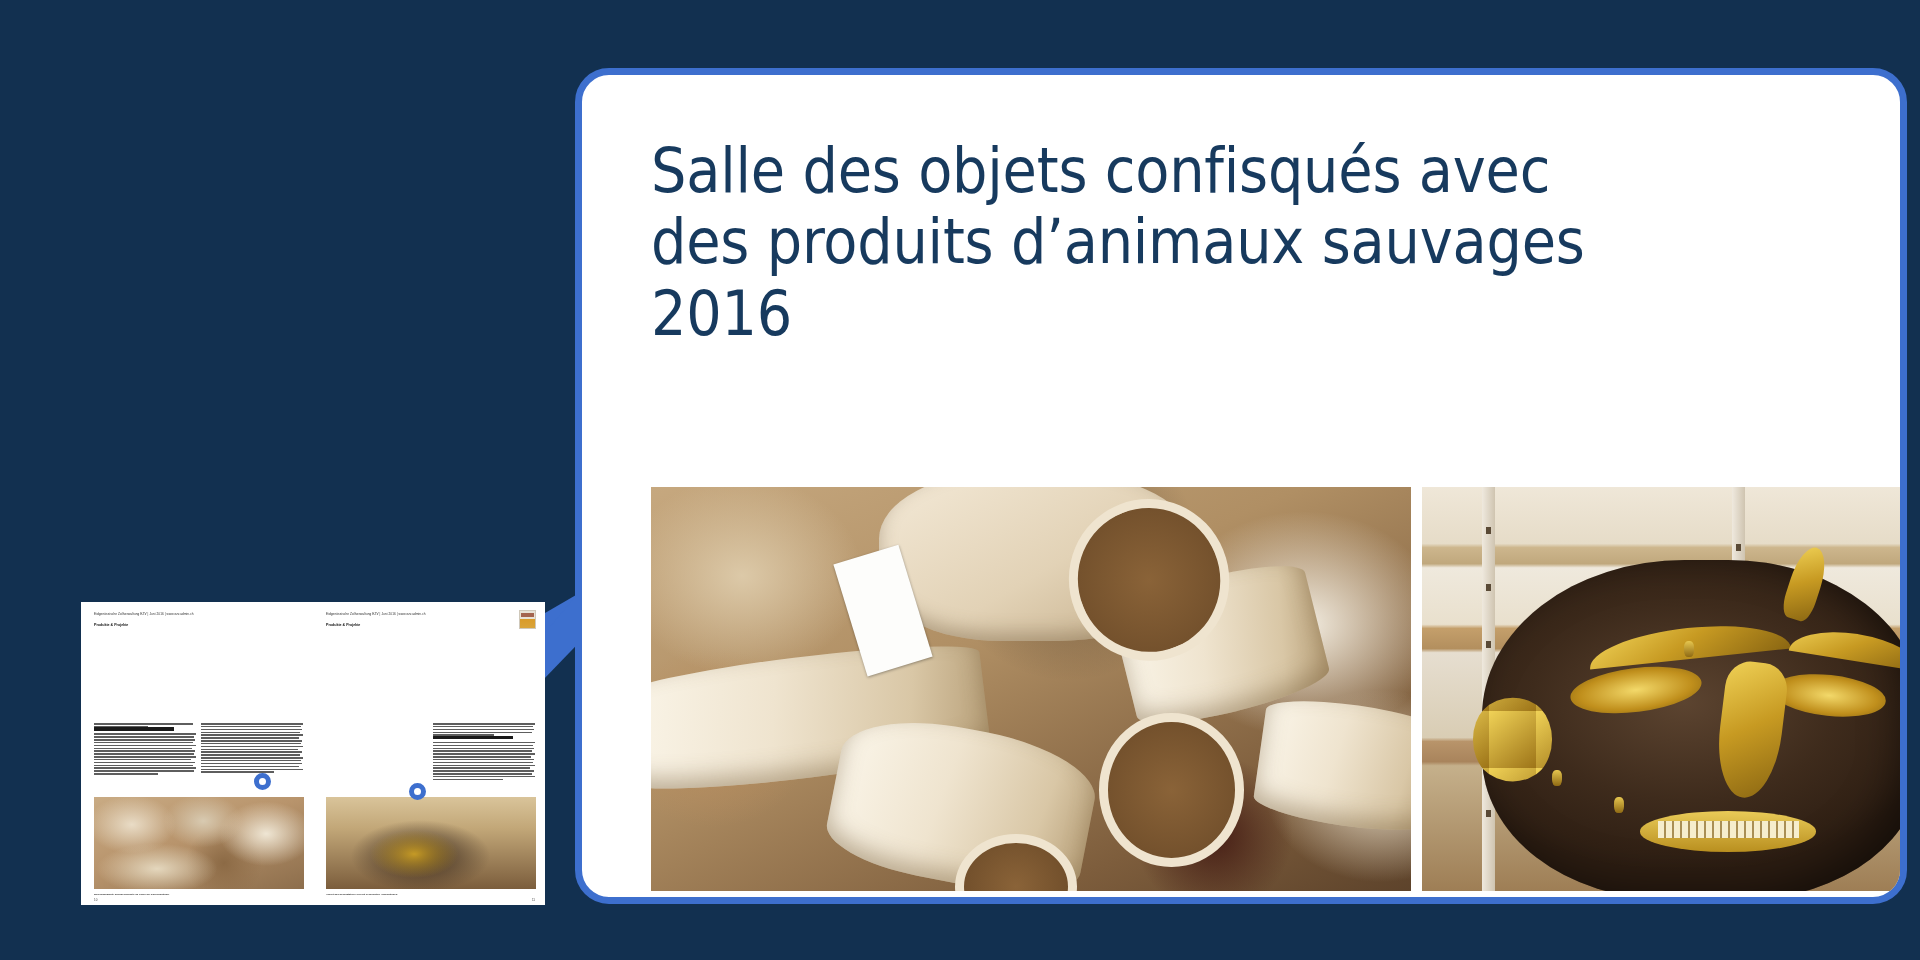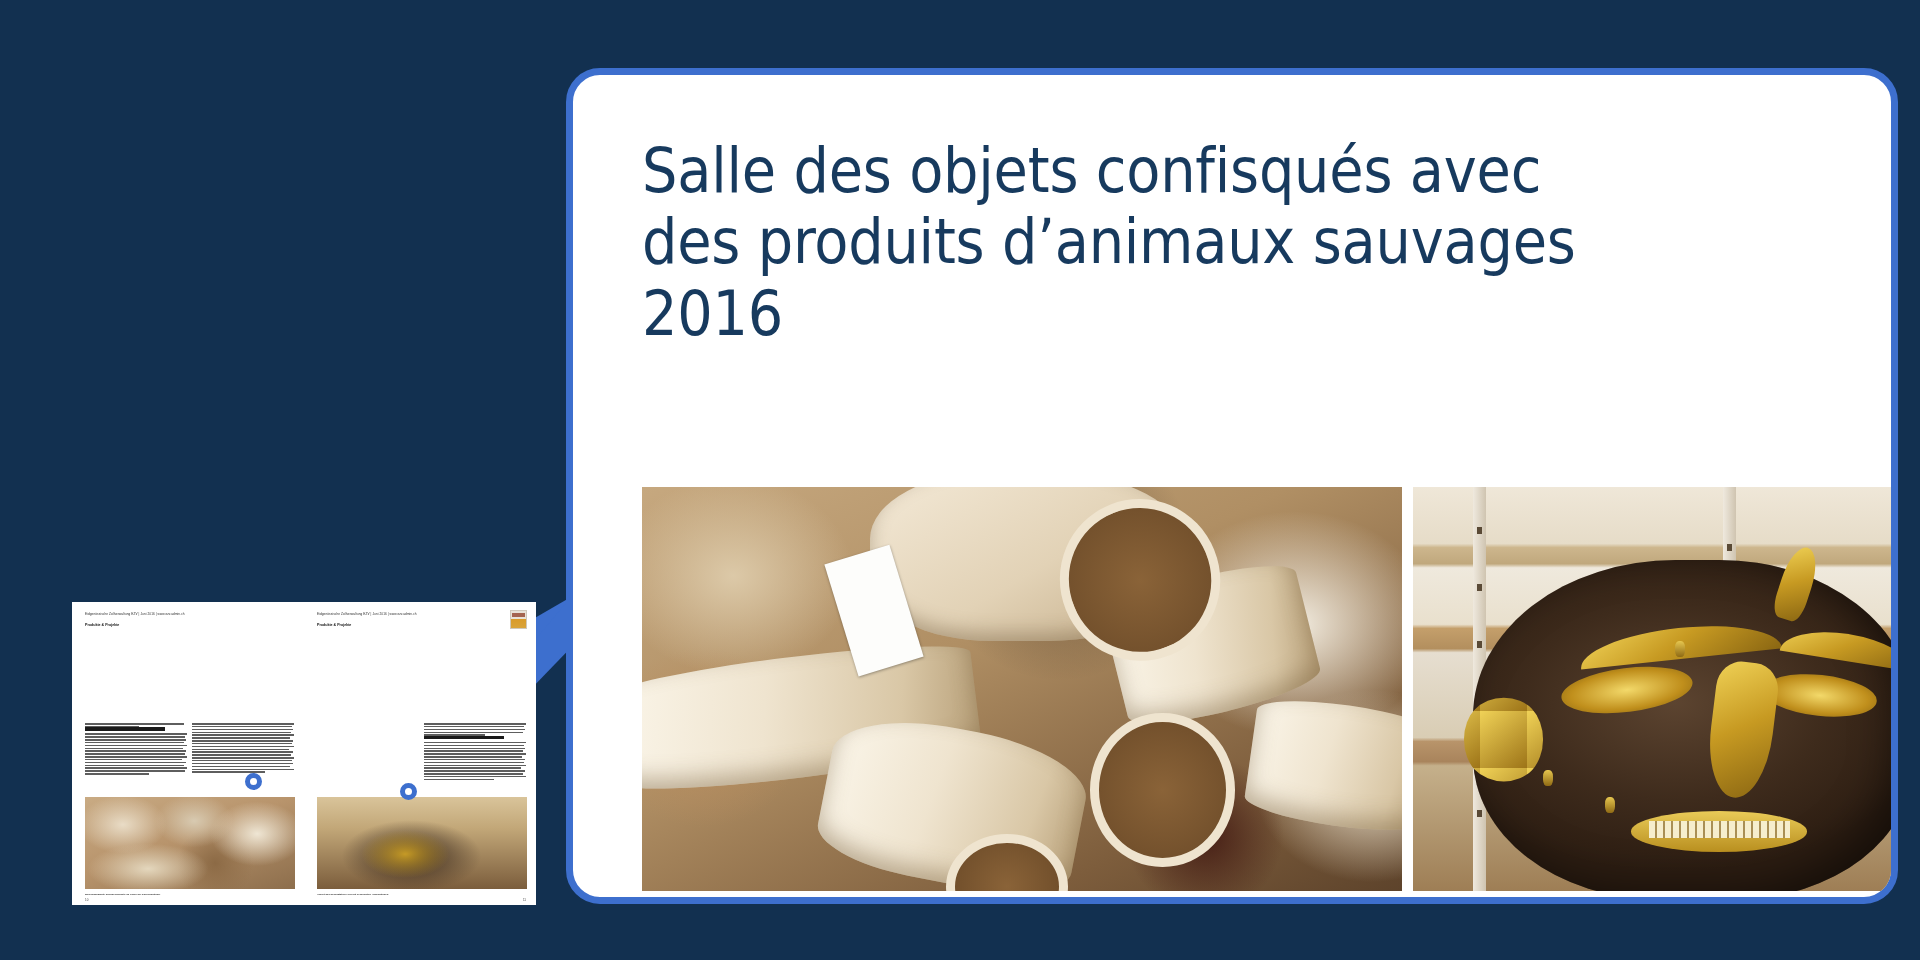--- a/index.html
+++ b/index.html
@@ -4,21 +4,21 @@
 <style>
   * { margin:0; padding:0; box-sizing:border-box; }
   html,body { width:1920px; height:960px; overflow:hidden; }
   body {
     background:#123050;
     font-family:"DejaVu Sans", sans-serif;
     position:relative;
   }
 
   
-  #stage { position:absolute; inset:0; }
+  #stage { position:absolute; inset:0;margin-left:9px; }
 
   
   .thumb {
     position:absolute;
     background:#ffffff;
     overflow:hidden;
   }
   #thumb-1 { left:72px; top:602px; width:232px; height:303px; }
   #thumb-2 { left:304px; top:602px; width:232px; height:303px; }
 

